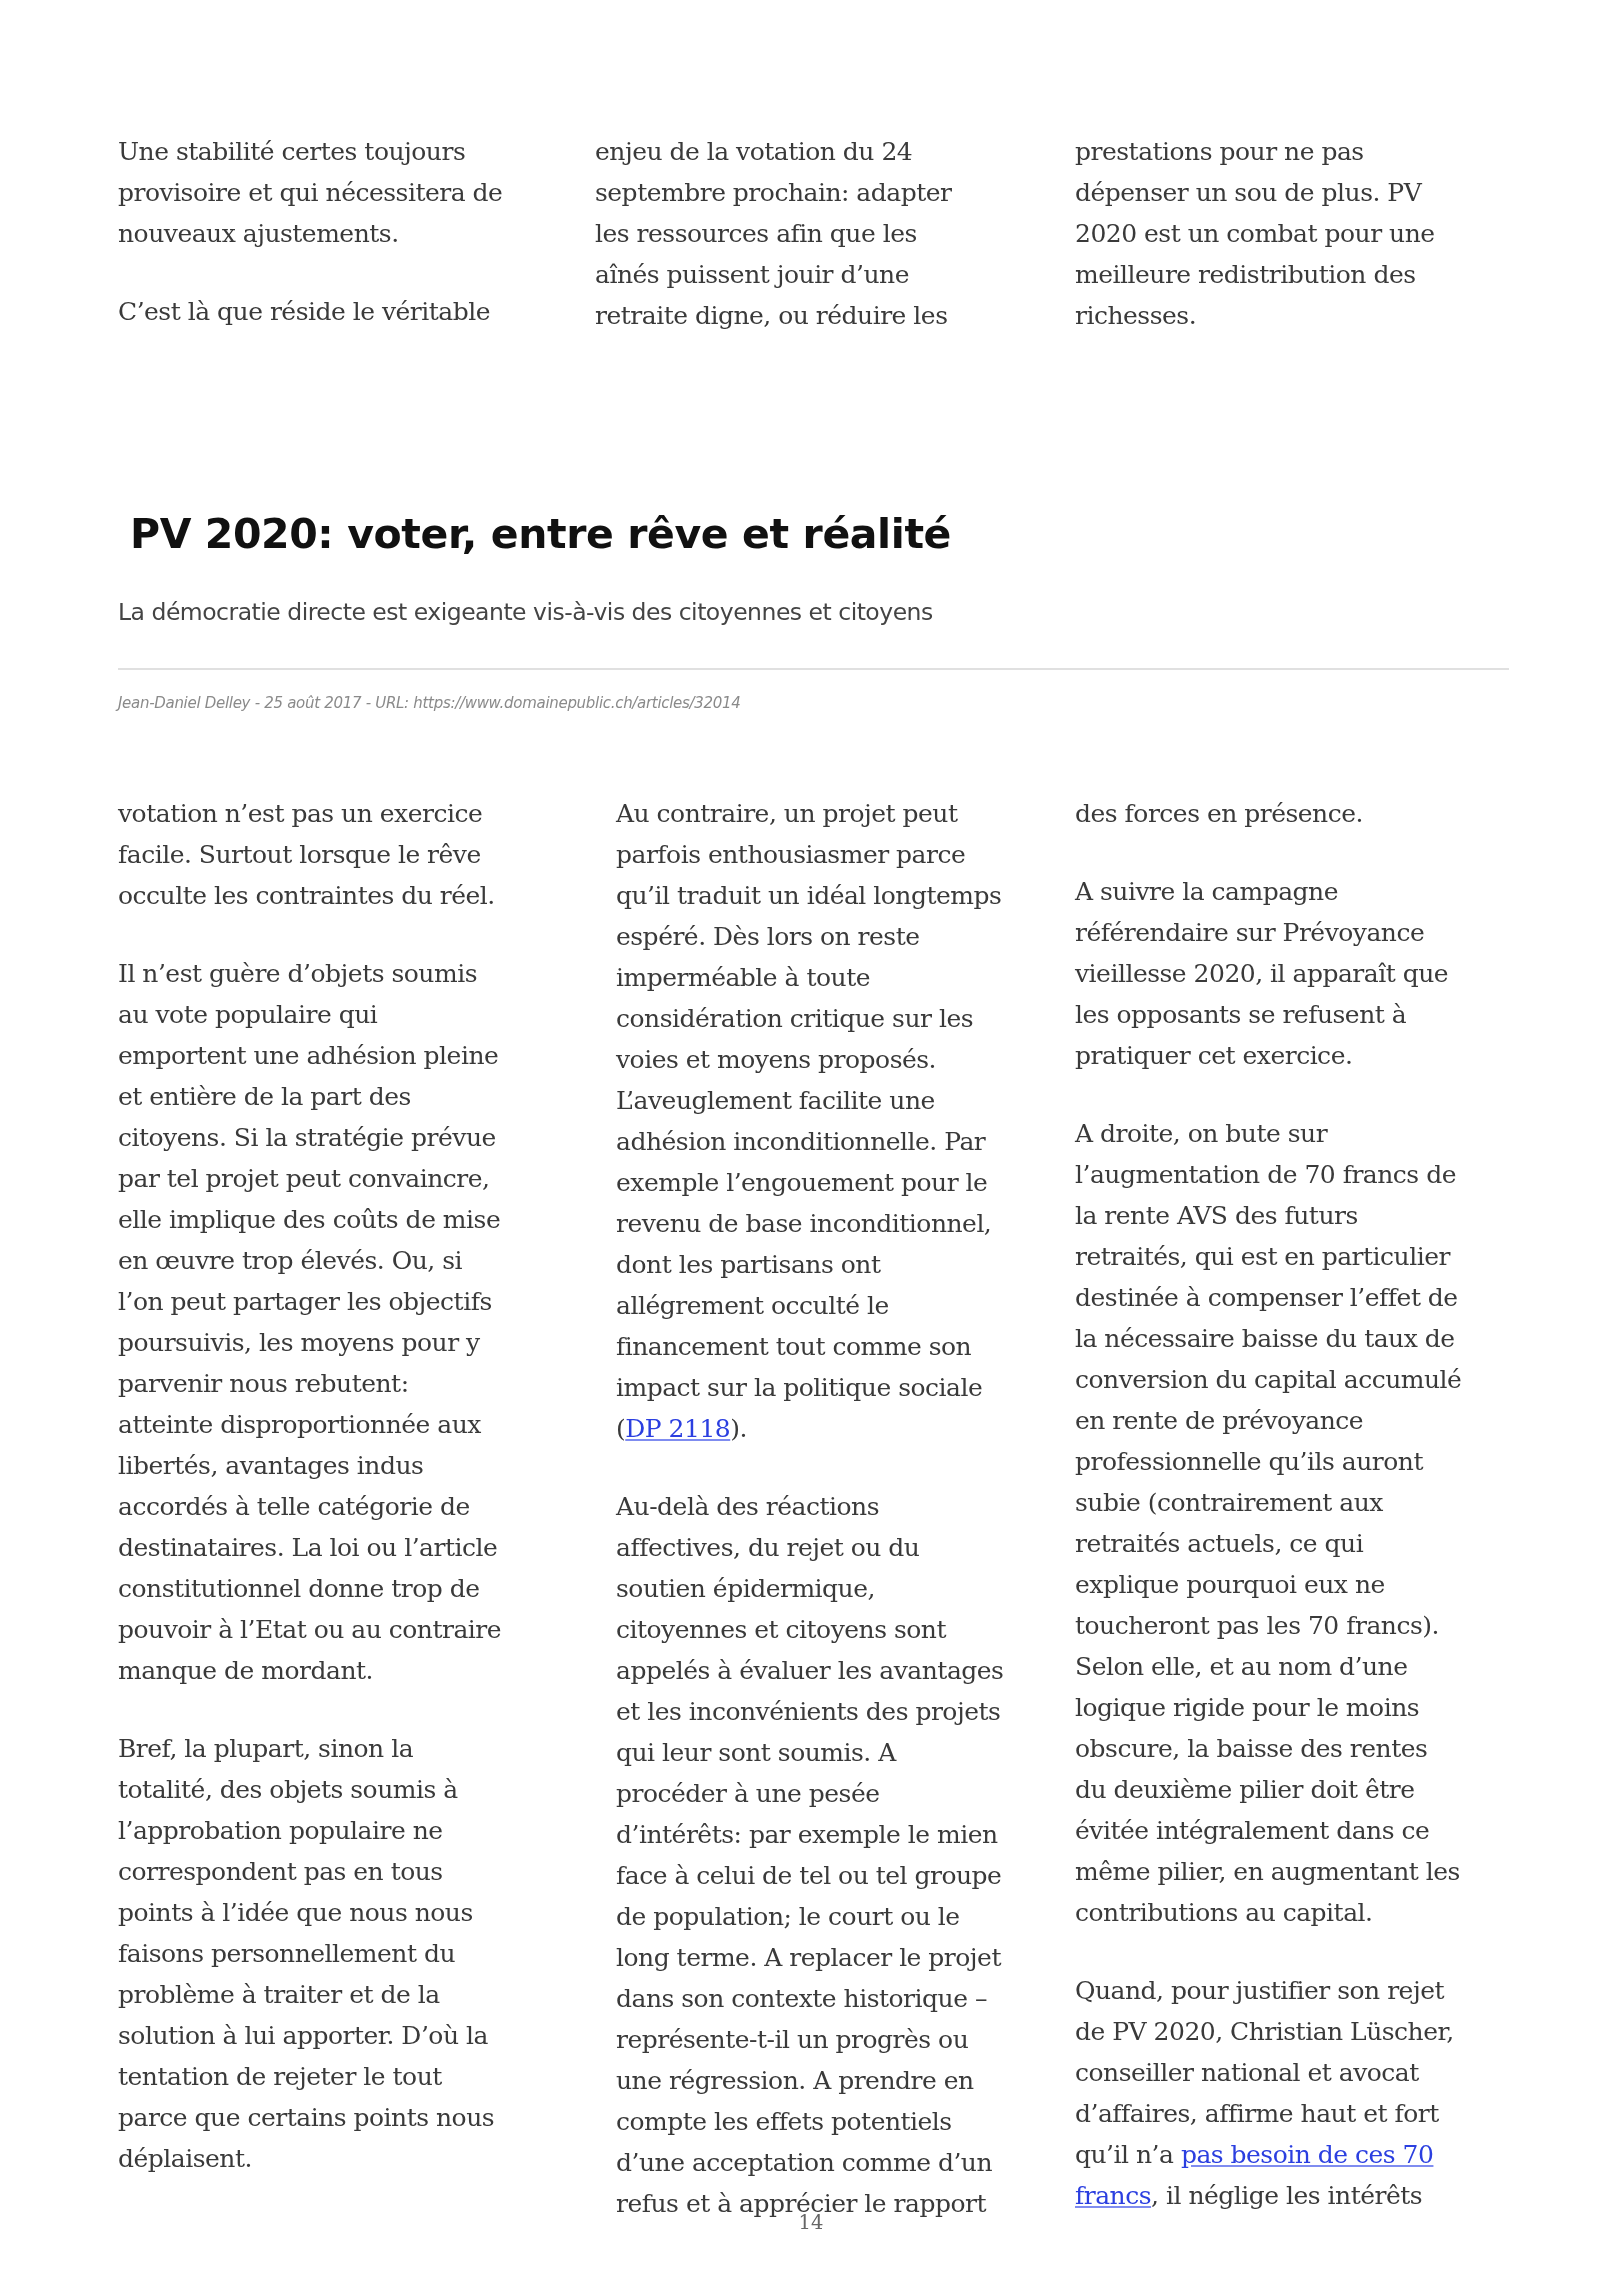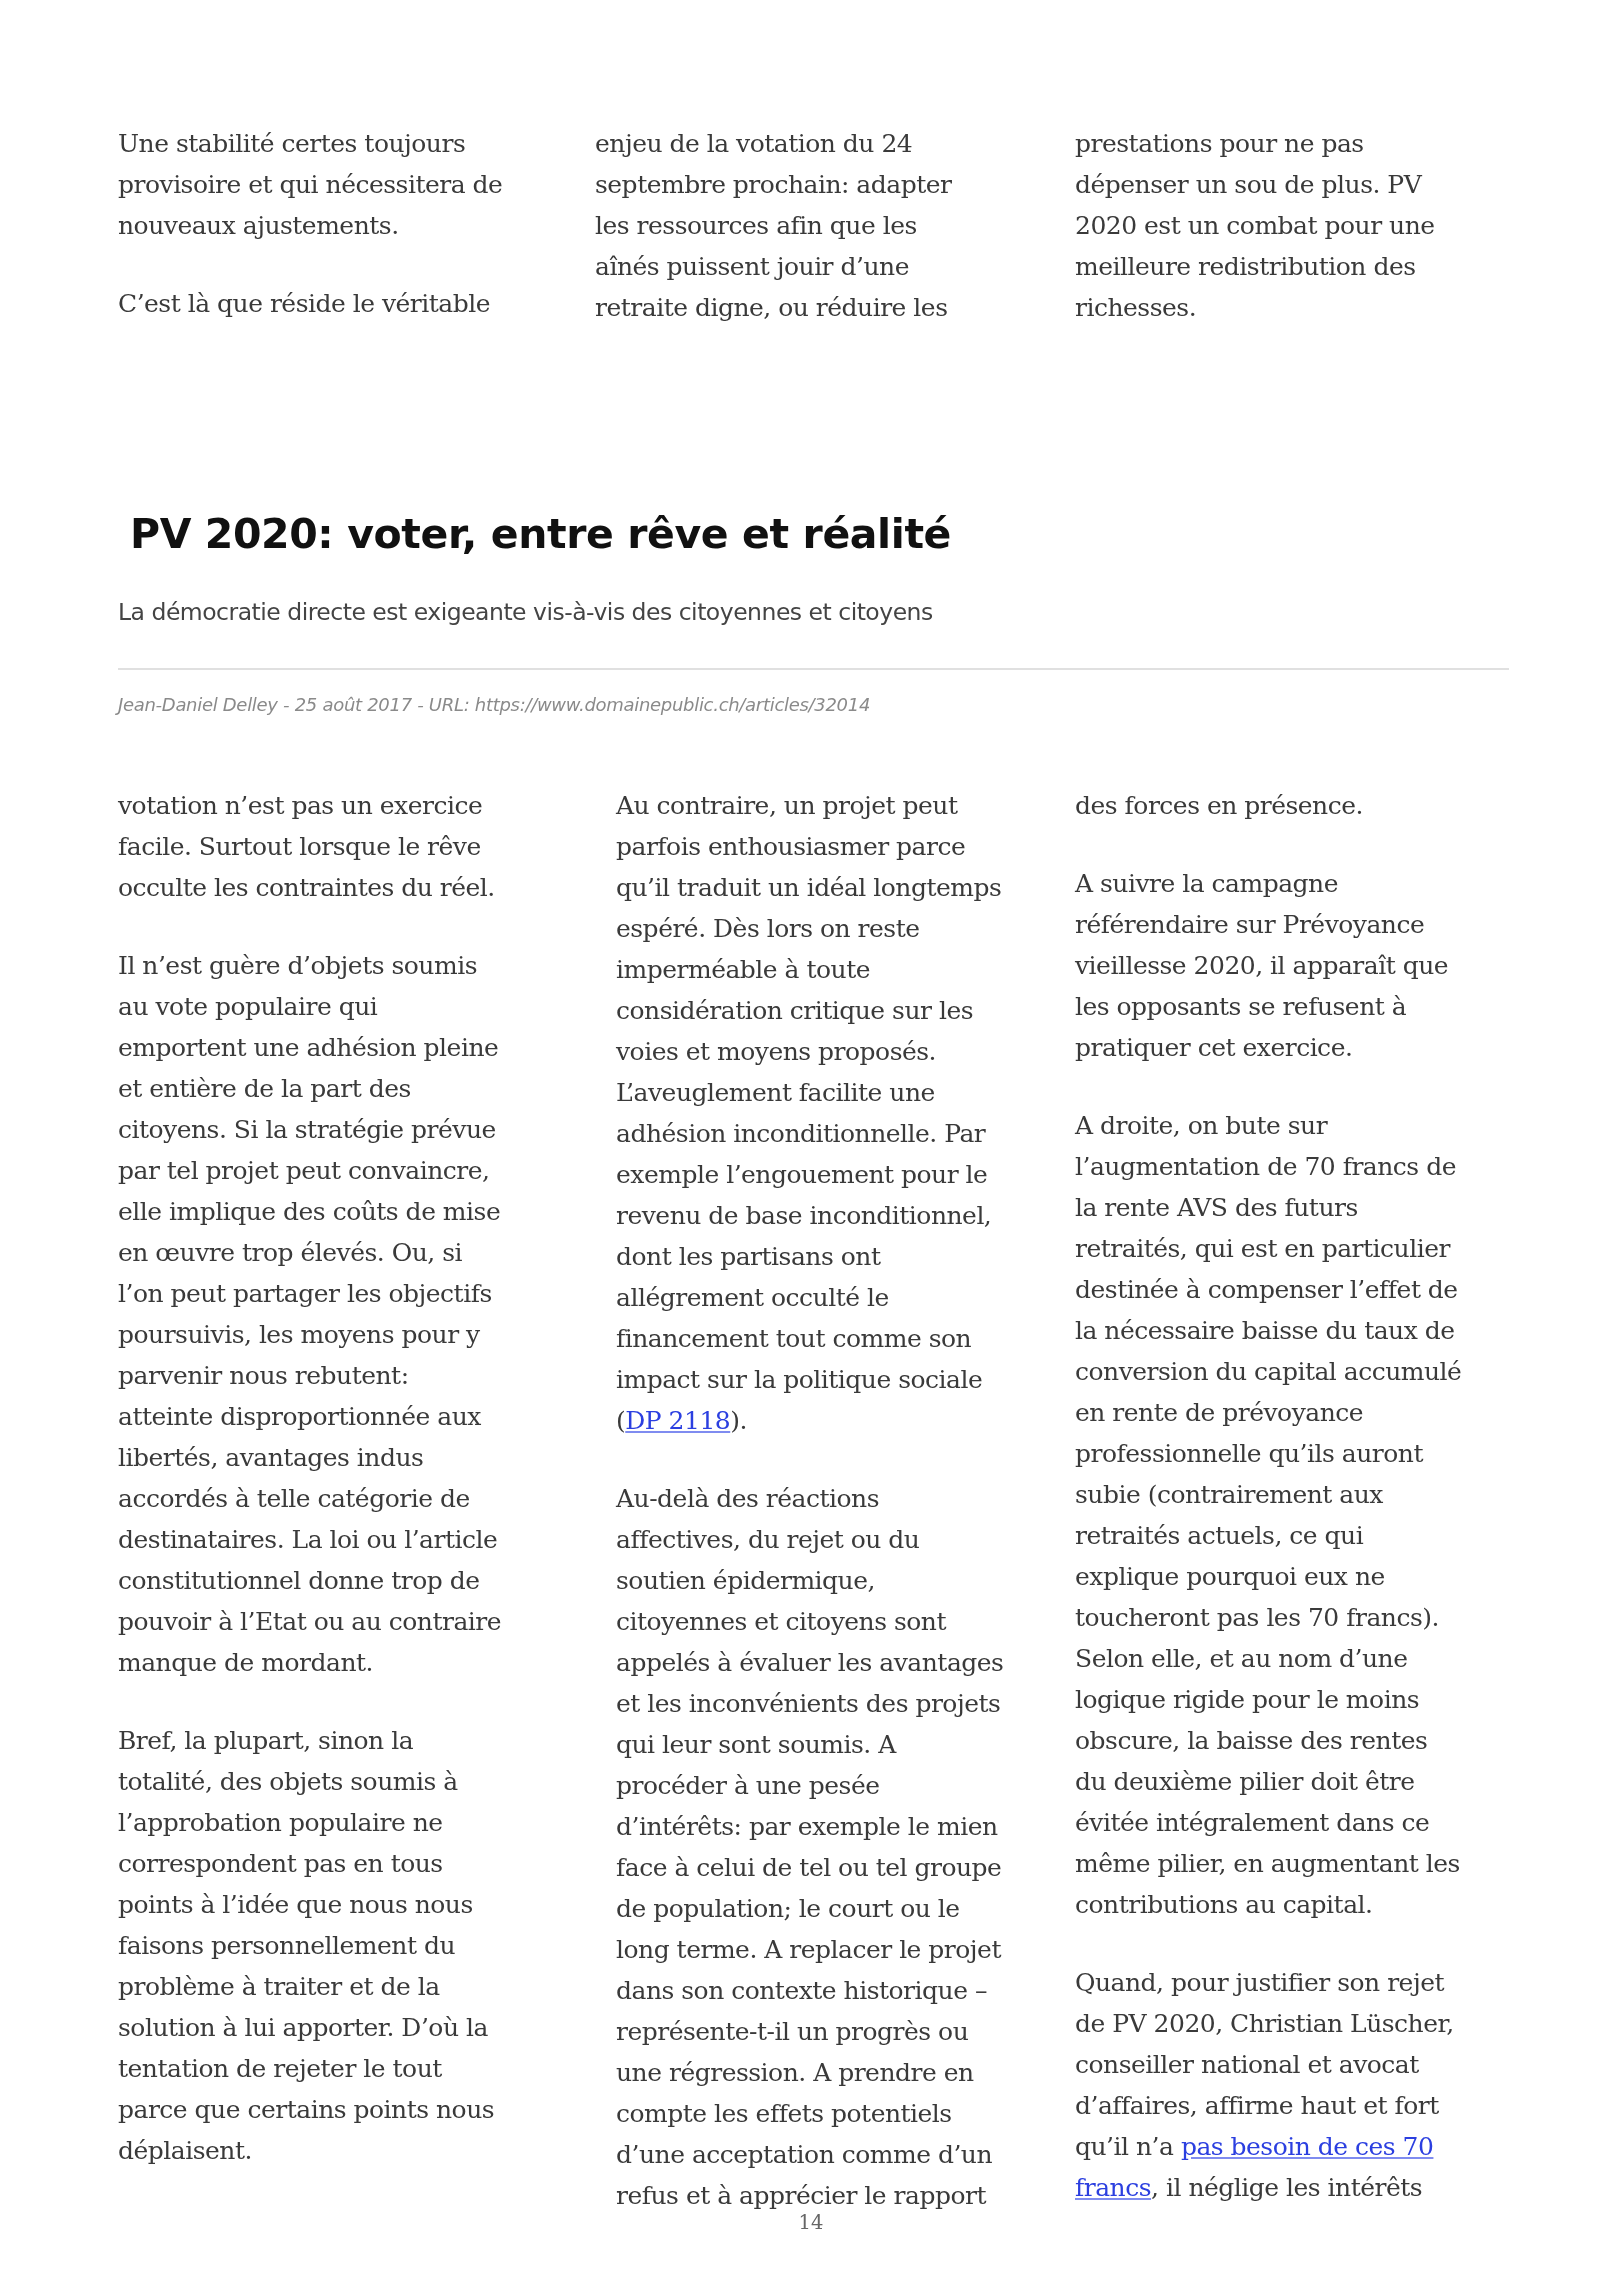--- a/index.html
+++ b/index.html
@@ -3,21 +3,21 @@
 <meta charset="utf-8">
 <style>
   html, body { margin: 0; padding: 0; background: #ffffff; }
   body { width: 1622px; height: 2295px; position: relative; overflow: hidden; }
   .col {
     position: absolute; width: 466px;
     font-family: "DejaVu Serif", "Liberation Serif", serif;
     font-size: 25px; line-height: 41px; color: #3a3a3a;
     letter-spacing: -0.5px; white-space: nowrap;
   }
-  .col .para { margin: 0 0 37px 0; }
+  .col .para { margin: 8px 0 37px 0; }
   .col .para:last-child { margin-bottom: 0; }
   .col .line { display: block; height: 41px; }
   .link { color: #2b3fe0; text-decoration: underline; text-decoration-color: #7f8cf0; cursor: pointer; }
   #top1 { left: 118px; top: 123px; }
   #top2 { left: 595px; top: 123px; }
   #top3 { left: 1075px; top: 123px; }
   #title {
     position: absolute; left: 118px; top: 498px;
     font-family: "DejaVu Sans", "Liberation Sans", sans-serif;
     font-weight: bold; font-size: 41px; color: #111111; letter-spacing: -0.4px;
@@ -28,21 +28,21 @@
     font-family: "DejaVu Sans", "Liberation Sans", sans-serif;
     font-size: 23.5px; color: #444444; letter-spacing: -0.5px; white-space: nowrap;
   }
   #rule {
     position: absolute; left: 118px; top: 668px; width: 1391px; height: 2.4px;
     background: #e0e0e0;
   }
   #byline {
     position: absolute; left: 118px; top: 694px;
     font-family: "DejaVu Sans", "Liberation Sans", sans-serif;
-    font-style: italic; font-size: 18px; color: #8a8a8a; letter-spacing: -0.3px; white-space: nowrap;
+    font-style: italic; font-size: 15px; color: #8a8a8a; letter-spacing: -0.3px; white-space: nowrap;
   }
   #c1 { left: 118px; top: 785px; }
   #c2 { left: 616px; top: 785px; }
   #c3 { left: 1075px; top: 785px; }
   #pagenum {
     position: absolute; left: 0; width: 1622px; top: 2211px; text-align: center;
     font-family: "DejaVu Serif", "Liberation Serif", serif; font-size: 19.5px; color: #666666;
   }
 </style>
 </head>

